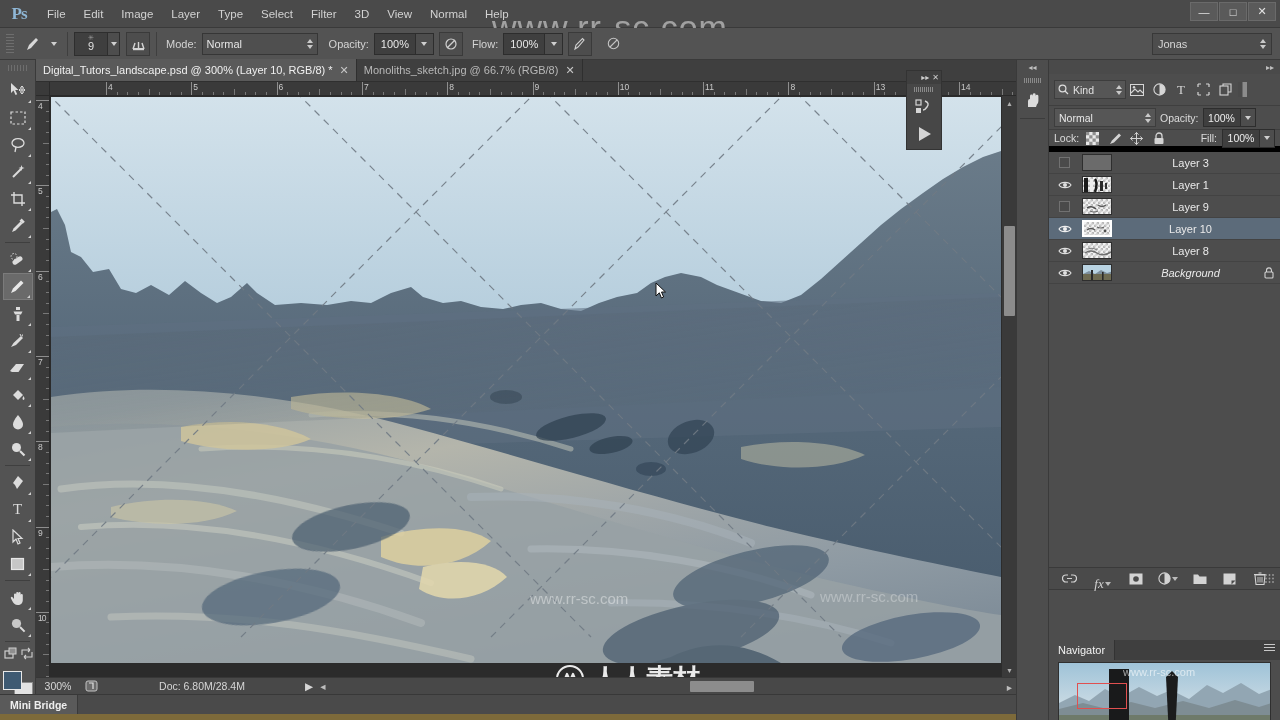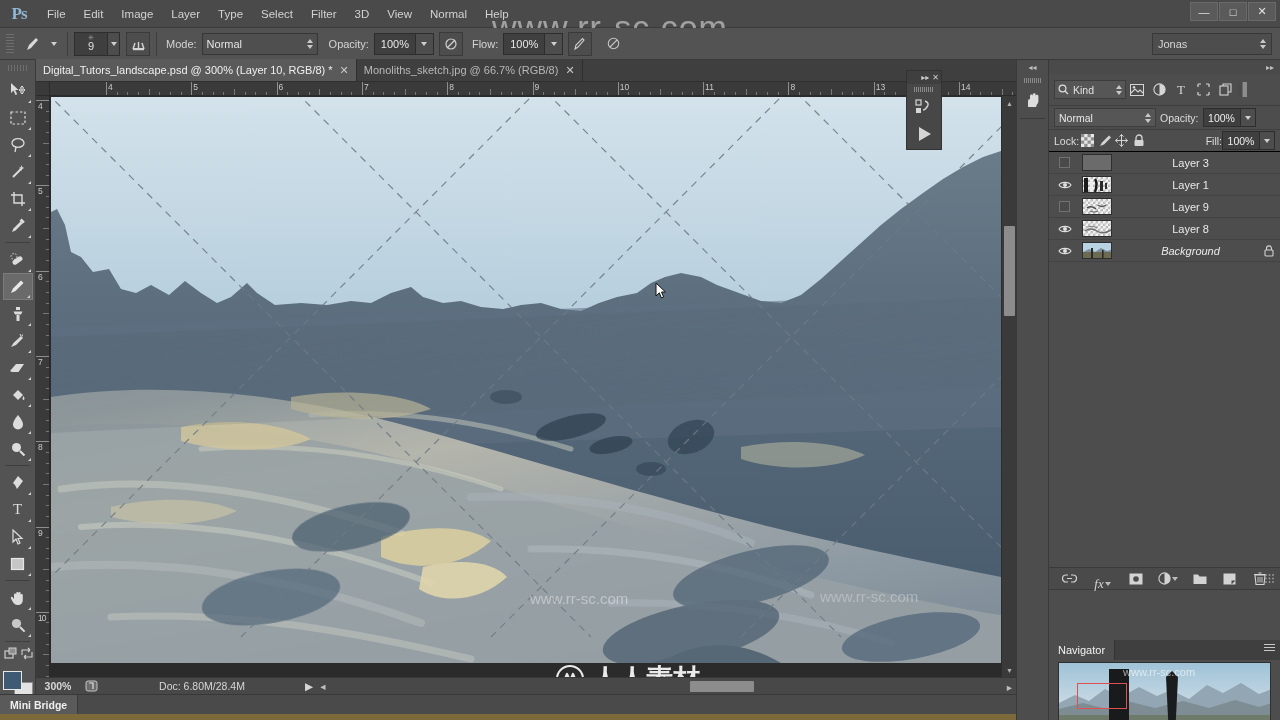--- a/index.html
+++ b/index.html
@@ -150,21 +150,21 @@
   
   #vscroll{ position:absolute;right:0;top:14px;width:15px;height:581px;background:#3a3a3a;border-left:1px solid #2c2c2c;}
   #vscroll .sbtn{ width:15px;height:14px;display:flex;align-items:center;justify-content:center;color:#b0b0b0;font-size:7px;}
   #vthumb{ position:absolute;left:2px;top:130px;width:11px;height:90px;background:#8c8c8c;border-radius:1px;}
 
   
   #statusbar{
     position:absolute;left:36px;top:677px;width:980px;height:17px;background:#484848;
     border-top:1px solid #373737;display:flex;align-items:center;font-size:10.5px;color:#d6d6d6;
   }
-  #sb-zoom{ width:44px;text-align:center;font-weight:bold; }
+  #sb-zoom{ width:44px;text-align:center; }
   #sb-icon{ width:22px;display:flex;align-items:center;justify-content:center;font-size:10px;color:#cfcfcf;}
   #sb-doc{ flex:0 0 200px;text-align:center; }
   #sb-arrow{ width:14px;display:flex;align-items:center;justify-content:center;}
   #sb-left{ width:14px;display:flex;align-items:center;justify-content:center;color:#bdbdbd;}
   #sb-track{ flex:1;position:relative;height:17px; }
   #sb-thumb{ position:absolute;left:360px;top:3px;width:64px;height:11px;background:#8c8c8c;border-radius:1px;}
   #sb-right{ position:absolute;right:4px;top:0;height:17px;display:flex;align-items:center;color:#bdbdbd;}
 
   
   #minibridge{
@@ -209,21 +209,21 @@
   .paneltabs{ height:20px;display:flex;align-items:flex-end;background:#3f3f3f;position:relative;}
   .ptab{ height:20px;padding:0 9px;display:flex;align-items:center;font-size:11px;color:#b4b4b4;background:#3f3f3f;border-right:1px solid #333;}
   .ptab.active{ background:#4d4d4d;color:#f2f2f2; }
   .pmenu{ position:absolute;right:5px;top:4px;display:flex;flex-direction:column;gap:2px;}
   .pmenu i{ display:block;width:11px;height:1px;background:#c8c8c8; }
   .filterrow{ height:32px;display:flex;align-items:center;gap:0px;padding:0 5px;border-bottom:1px solid #3f3f3f;}
   .kindsel{ width:72px;height:19px;background:#565656;border:1px solid #3d3d3d;display:flex;align-items:center;gap:4px;padding:0 3px;color:#e0e0e0;font-size:10.5px;}
   .fico{ width:22px;height:19px;display:flex;align-items:center;justify-content:center;color:#d6d6d6;font-size:12px;}
   .blendrow{ height:24px;display:flex;align-items:center;padding:0 5px;gap:4px;border-bottom:1px solid #3f3f3f;}
   .blendsel{ width:102px;height:19px;background:#565656;border:1px solid #3d3d3d;display:flex;align-items:center;justify-content:space-between;padding:0 4px;color:#e8e8e8;font-size:10.5px;}
-  .lockrow{ height:22px;display:flex;align-items:center;padding:0 5px;border-bottom:1px solid #000000;}
+  .lockrow{ height:22px;display:flex;align-items:center;padding:0 5px;gap:5px;border-bottom:6px solid #000000;}
   .lockico{ width:17px;height:17px;display:flex;align-items:center;justify-content:center;color:#d4d4d4;font-size:11px;}
 
   .layerlist{ height:360px;overflow:hidden;background:#4d4d4d; }
   .layerrow{
     height:22px;display:flex;align-items:center;border-bottom:1px solid #434343;
     padding-left:3px;
     text-align:center;
   }
   .layerrow.selected{ background:#5c6b7a; }
   .eyecell{ width:25px;display:flex;align-items:center;justify-content:center;}
@@ -1033,20 +1033,39 @@
                   <path d="M4 9 q5-3 9 1" stroke="#4c4c4c" stroke-width="1.6" fill="none"></path>
                   <path d="M15 6 q4 3 8 0" stroke="#5a5a5a" stroke-width="1.3" fill="none"></path>
                   <path d="M7 12 q4 2 8 0" stroke="#6a6a6a" stroke-width="1.1" fill="none"></path>
                 </svg>
             </div>
           </div>
           <div class="lname">Layer 9</div>
           <div class="locksm"></div>
         </div>
 
+        <div class="layerrow selected">
+          <div class="eyecell">
+            <svg width="14" height="10" viewBox="0 0 14 10">
+                <path d="M1 5 C3 1.5 11 1.5 13 5 C11 8.5 3 8.5 1 5 Z" fill="none" stroke="#f0f0f0" stroke-width="1.1"></path>
+                <circle cx="7" cy="5" r="2" fill="#f0f0f0"></circle>
+              </svg>
+          </div>
+          <div class="thumbcell">
+            <div class="lthumb sel checker">
+              <svg width="28" height="14" viewBox="0 0 28 14" style="display:block">
+                  <path d="M3 8 q4-3 8 0" stroke="#565656" stroke-width="1.4" fill="none"></path>
+                  <path d="M13 5 q4 2 7 0" stroke="#5e5e5e" stroke-width="1.2" fill="none"></path>
+                  <circle cx="21" cy="9" r="1.4" fill="#4d4d4d"></circle>
+                </svg>
+            </div>
+          </div>
+          <div class="lname">Layer 10</div>
+          <div class="locksm"></div>
+        </div>
 
         <div class="layerrow">
           <div class="eyecell">
             <svg width="14" height="10" viewBox="0 0 14 10">
                 <path d="M1 5 C3 1.5 11 1.5 13 5 C11 8.5 3 8.5 1 5 Z" fill="none" stroke="#e0e0e0" stroke-width="1.1"></path>
                 <circle cx="7" cy="5" r="2" fill="#e0e0e0"></circle>
               </svg>
           </div>
           <div class="thumbcell">
             <div class="lthumb checker">

